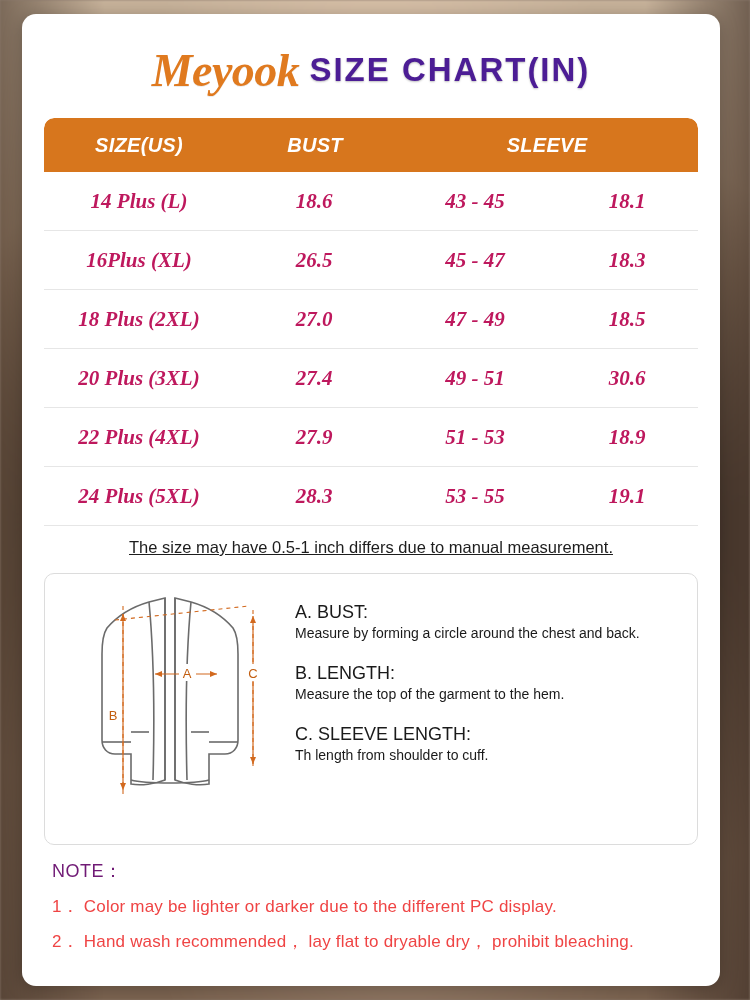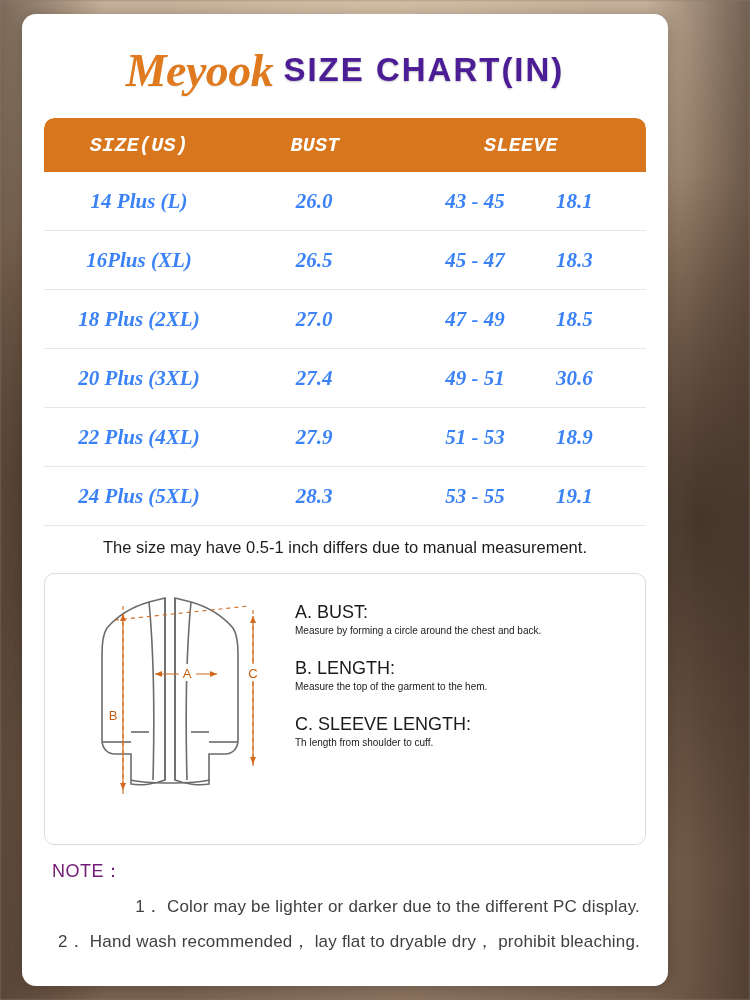--- a/index.html
+++ b/index.html
@@ -31,21 +31,21 @@
     position: absolute;
     inset: 0;
     background:
       linear-gradient(90deg, rgba(60,45,35,0.55) 0%, rgba(60,45,35,0.0) 14%, rgba(60,45,35,0.0) 86%, rgba(55,40,32,0.6) 100%);
   }
 
   .card {
     position: absolute;
     left: 22px;
     top: 14px;
-    width: 646px;
+    width: 698px;
     height: 972px;
     background: #ffffff;
     border-radius: 14px;
     box-shadow: 0 2px 18px rgba(0,0,0,0.25);
     overflow: hidden;
   }
 
   
   .title-wrap {
     height: 96px;
@@ -87,47 +87,47 @@
     height: 54px;
     align-items: center;
   }
   .thead .th {
     color: #ffffff;
     font-style: italic;
     font-weight: bold;
     font-size: 20px;
     text-align: center;
     letter-spacing: 0.3px;
-    font-family: Liberation Mono, monospace;
   }
   .row {
     display: flex;
     align-items: center;
     height: 58px;
     border-bottom: 1px solid #e6e6e6;
   }
   .row:last-child { border-bottom: none; }
   .c0 { flex: 0 0 190px; text-align: center; }
   .c1 { flex: 0 0 160px; text-align: center; }
   .c2 { flex: 0 0 162px; text-align: center; }
-  .c3 { flex: 1 1 auto; text-align: left; }
+  .c3 { flex: 1 1 auto; text-align: center; }
   .cell {
     font-family: "Liberation Serif", serif;
     font-style: italic;
     font-weight: bold;
     font-size: 21px;
-    color: #3b82f6;
+    color: #be185d;
   }
   .note-line {
     text-align: center;
     font-size: 16.5px;
     color: #1d1d1d;
     padding: 12px 0 10px;
     border-top: 1px solid #e6e6e6;
     margin: 0 22px;
+    text-decoration: underline;
   }
 
   
   .panel {
     margin: 6px 22px 0;
     border: 1px solid #dcdcdc;
     border-radius: 10px;
     height: 272px;
     display: flex;
     box-sizing: border-box;
@@ -140,42 +140,41 @@
   .measure-text {
     flex: 1 1 auto;
     padding: 18px 14px 0 0;
   }
   .m-head {
     font-size: 18px;
     color: #1a1a1a;
     margin-bottom: 2px;
   }
   .m-body {
-    font-size: 10px;
+    font-size: 14px;
     color: #1a1a1a;
     margin-bottom: 22px;
   }
   .m-body.last { margin-bottom: 16px; }
 
   
   .notes {
     padding: 14px 28px 0 30px;
   }
   .notes-title {
     font-size: 18px;
     color: #701a75;
     margin-bottom: 12px;
     letter-spacing: 0.5px;
   }
   .note-item {
     font-size: 17px;
-    color: #404040;
+    color: #ef4444;
     margin-bottom: 12px;
     letter-spacing: 0.2px;
-    text-align: right;
   }
 </style>
 </head>
 <body>
 
 <div class="bg"></div>
 
 <div class="card">
 
   <div class="title-wrap">
@@ -185,21 +184,21 @@
 
   <div class="table">
     <div class="thead">
       <div class="th c0">SIZE(US)</div>
       <div class="th c2">BUST</div>
       <div class="th c3">SLEEVE</div>
     </div>
 
     <div class="row">
       <div class="cell c0">14 Plus (L)</div>
-      <div class="cell c1">26.0</div>
+      <div class="cell c1">18.6</div>
       <div class="cell c2">43 - 45</div>
       <div class="cell c3">18.1</div>
     </div>
     <div class="row">
       <div class="cell c0">16Plus (XL)</div>
       <div class="cell c1">26.5</div>
       <div class="cell c2">45 - 47</div>
       <div class="cell c3">18.3</div>
     </div>
     <div class="row">

